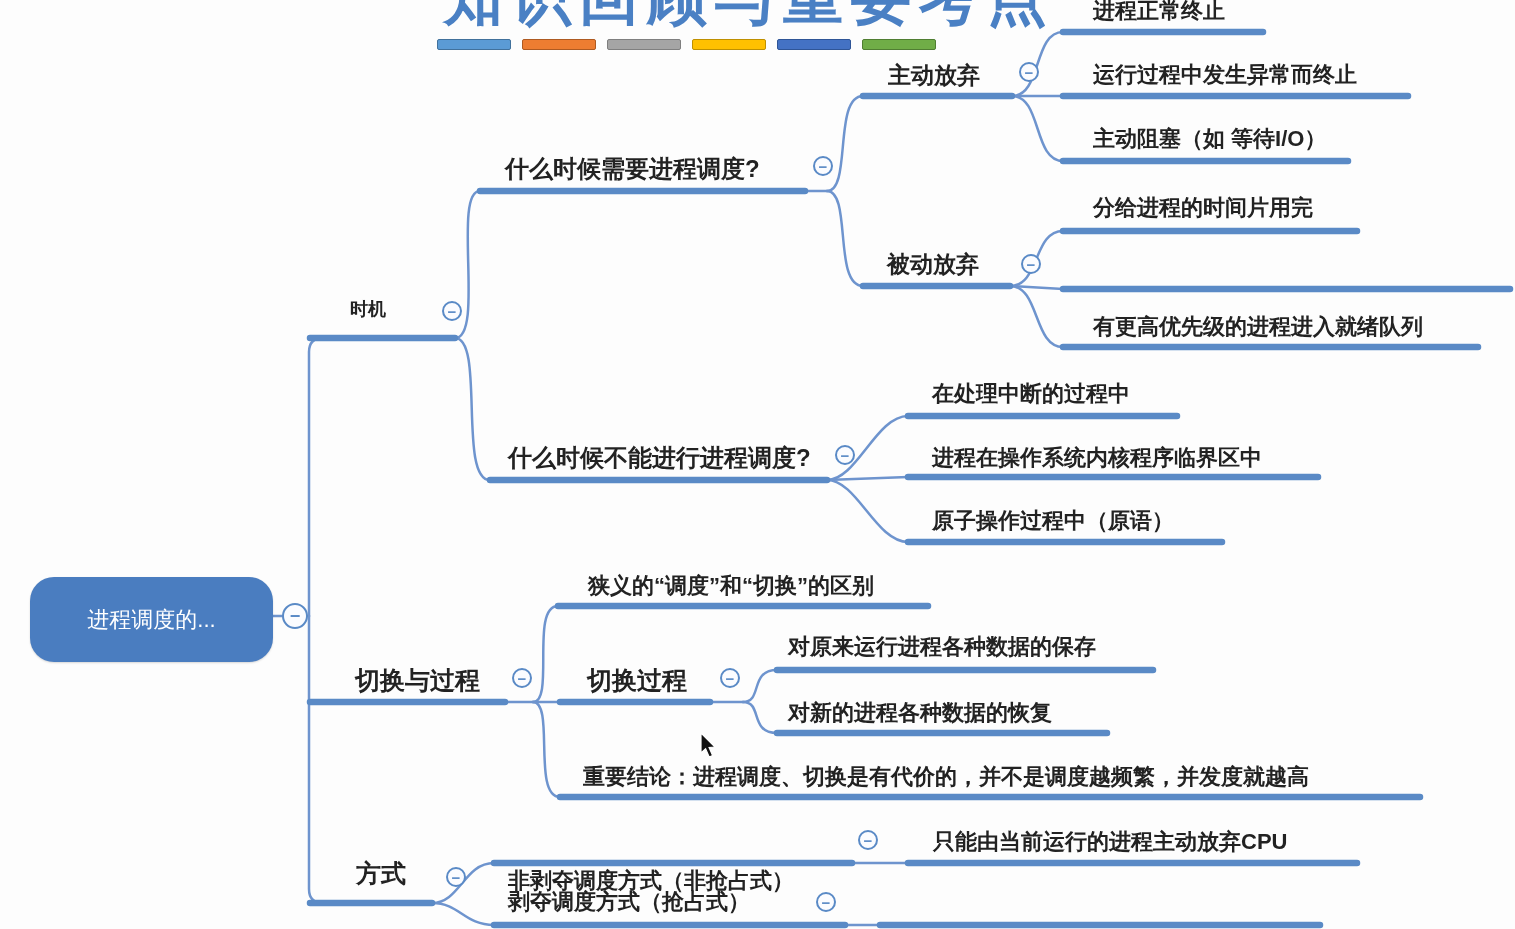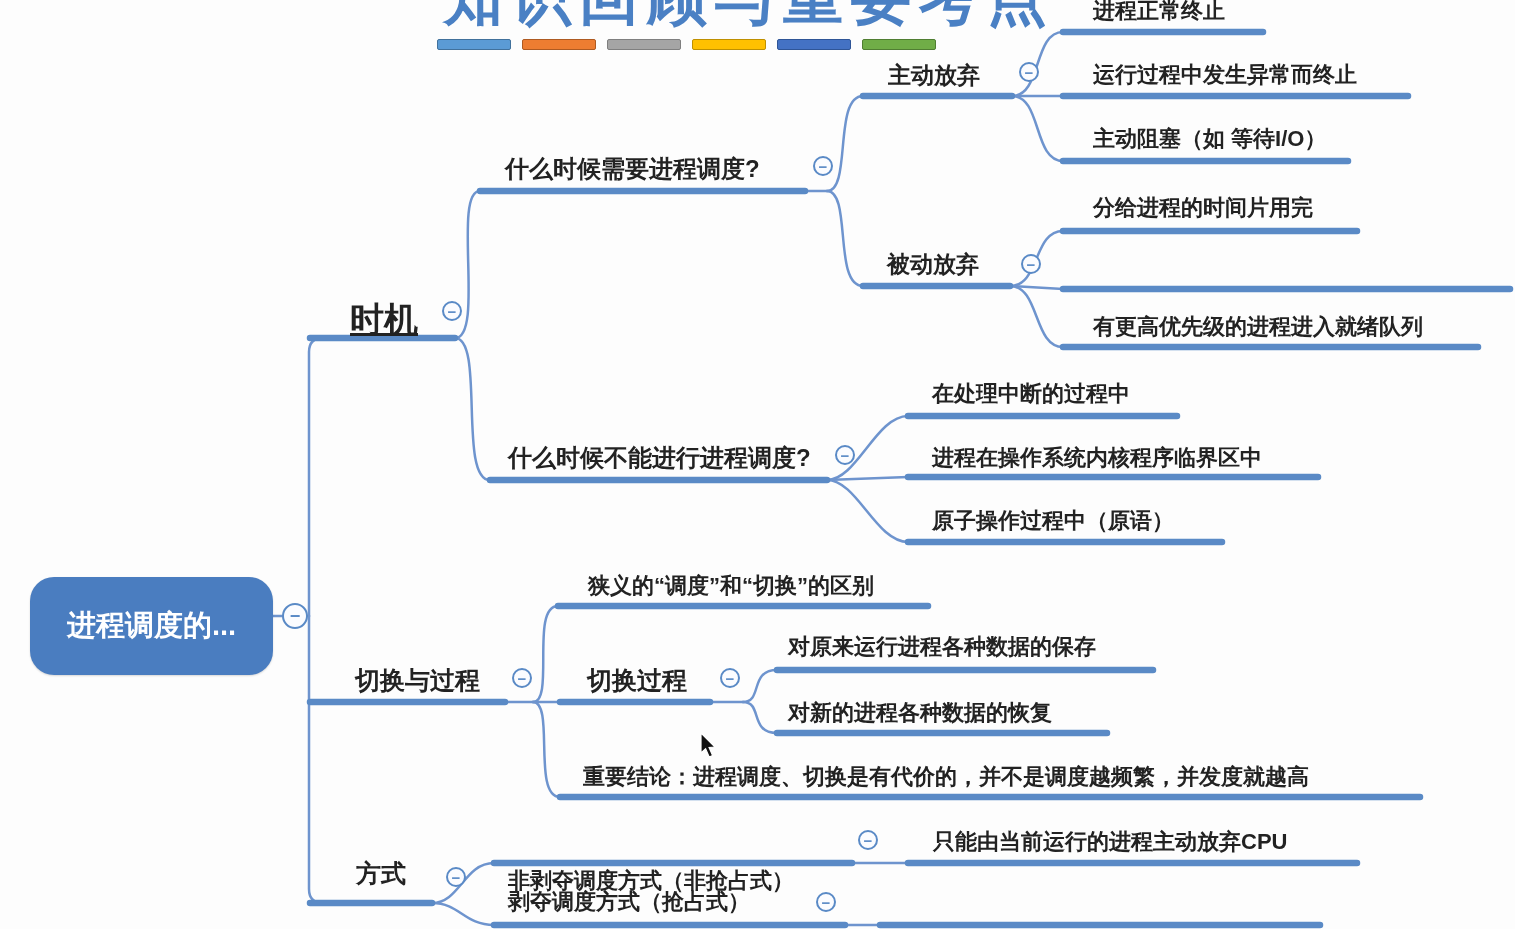--- a/index.html
+++ b/index.html
@@ -5,24 +5,24 @@
   html,body{margin:0;padding:0;}
   body{width:1515px;height:929px;overflow:hidden;background:#fdfdfd;
        font-family:"Liberation Sans","DejaVu Sans",sans-serif;}
   #stage{position:relative;width:1515px;height:929px;overflow:hidden;}
   #wires{position:absolute;left:0;top:0;z-index:0;}
   .node{position:absolute;z-index:2;font-weight:bold;color:#222;white-space:nowrap;}
   .sz22{font-size:22px;}
   .sz23{font-size:23px;}
   .sz24{font-size:24px;}
   .sz25{font-size:25px;}
-  .sz26{font-size:34px;text-decoration:underline;}
-  .root{position:absolute;left:30px;top:577px;width:243px;height:98px;z-index:2;
+  .sz26{font-size:18px;}
+  .root{position:absolute;left:30px;top:577px;width:243px;height:85px;z-index:2;
         background:#4a7dc0;border-radius:24px;display:flex;align-items:center;justify-content:center;
-        color:#fff;font-size:29px;font-weight:bold;box-shadow:0 1px 2px rgba(0,0,0,.15);}
+        color:#fff;font-size:22px;font-weight:normal;box-shadow:0 1px 2px rgba(0,0,0,.15);}
   .collapse{position:absolute;z-index:3;width:20px;height:20px;border:2px solid #5a8ac6;border-radius:50%;
             background:#fbfcff;color:#5a8ac6;display:flex;align-items:center;justify-content:center;
             font-size:15px;font-weight:bold;line-height:1;cursor:pointer;box-sizing:border-box;}
   .collapse.big{width:26px;height:26px;font-size:18px;}
   #title{position:absolute;left:443px;top:-42px;z-index:1;font-size:60px;font-weight:bold;
          color:#4a80c4;letter-spacing:8px;white-space:nowrap;}
   #legend{position:absolute;left:437px;top:39px;z-index:2;display:flex;gap:11px;}
   .bar{width:74px;height:11px;border:1px solid transparent;border-radius:2px;box-sizing:border-box;}
   #cursor{position:absolute;left:700px;top:733px;z-index:5;}
 </style>

